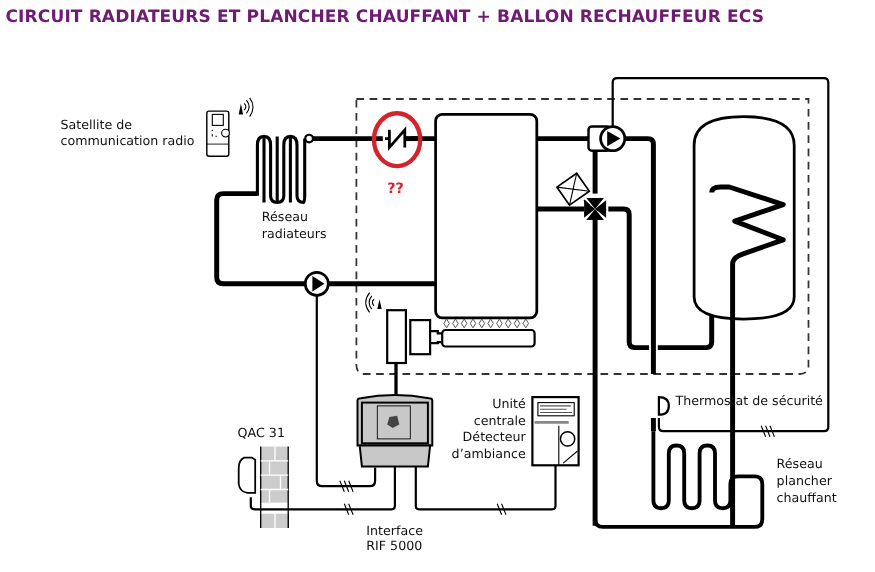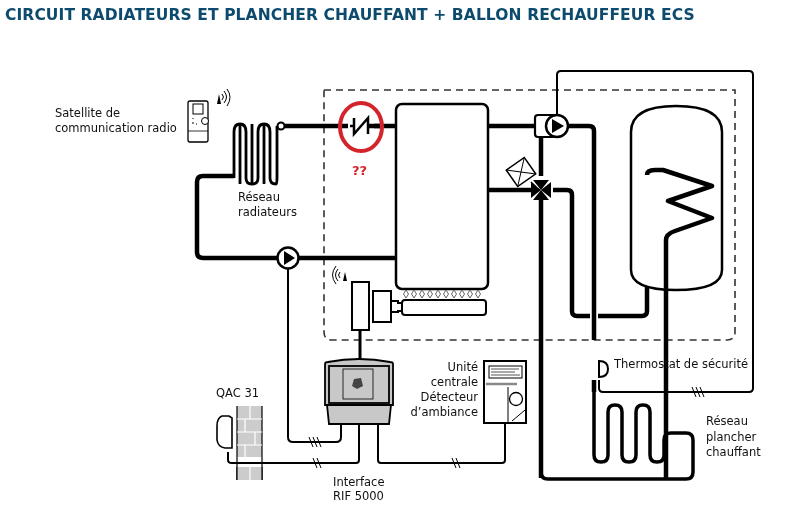--- a/index.html
+++ b/index.html
@@ -1,17 +1,17 @@
 <!DOCTYPE html>
 <html><head>
 <meta charset="utf-8">
 <style>
   html, body { margin: 0; padding: 0; background: #ffffff; }
   body { width: 795px; height: 520px; position: relative; overflow: hidden; font-family: "DejaVu Sans", sans-serif; }
-  #title { position: absolute; left: 5px; top: 6px; font-family: "DejaVu Sans", sans-serif; font-weight: bold; font-size: 15.5px; color: #0c4a6e; letter-spacing: 0.1px; white-space: nowrap; }
+  #title { position: absolute; left: 5px; top: 6px; font-family: "DejaVu Sans", sans-serif; font-weight: bold; font-size: 15.5px; color: #701a75; letter-spacing: 0.1px; white-space: nowrap; }
   svg { position: absolute; left: 0; top: 0; }
   .lbl { font-family: "DejaVu Sans", sans-serif; font-size: 11.5px; fill: #111; }
   .q { font-family: "DejaVu Sans", sans-serif; font-size: 13px; font-weight: bold; fill: #d4242b; }
   .pipe { fill: none; stroke: #000; stroke-width: 4.5; stroke-linejoin: round; stroke-linecap: butt; }
   .thin { fill: none; stroke: #000; stroke-width: 2; stroke-linejoin: round; }
   .dash { fill: none; stroke: #333; stroke-width: 1.6; stroke-dasharray: 7 5; }
   .box { fill: #fff; stroke: #000; stroke-width: 2.5; }
 </style>
 </head>
 <body>

